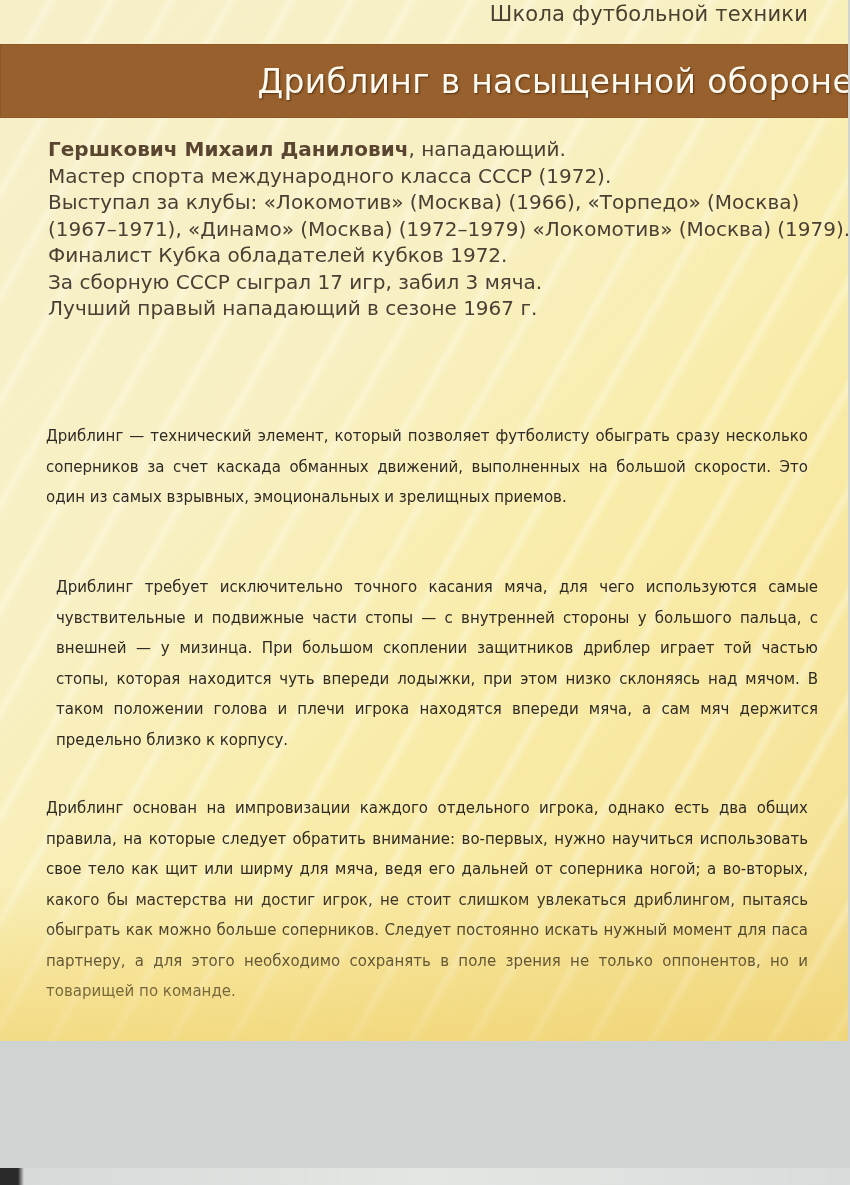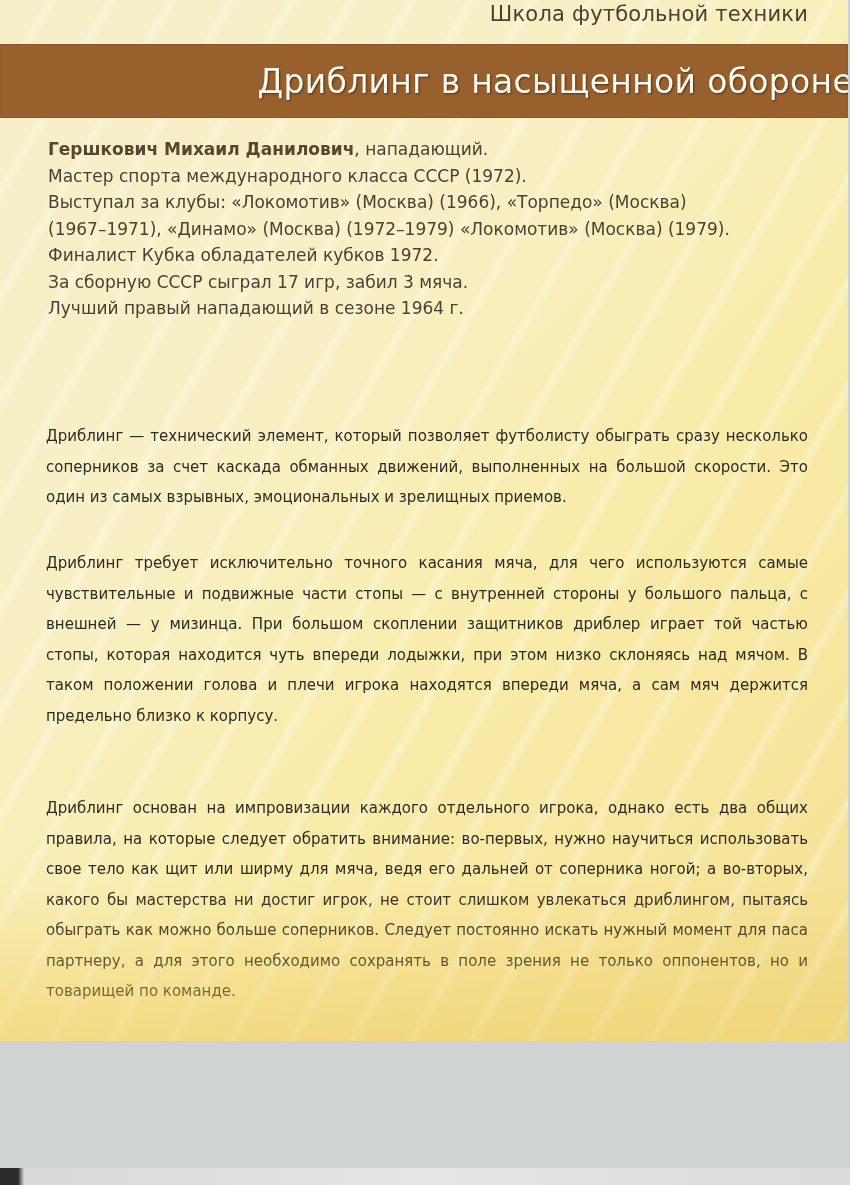--- a/index.html
+++ b/index.html
@@ -31,31 +31,31 @@
     display: flex; align-items: center; justify-content: flex-end;
   }
   .title-band h1 {
     margin: 0; font-weight: normal; color: #fffaf0;
     font-size: 33px; letter-spacing: 0.3px;
     text-shadow: 1px 1px 2px rgba(40,20,0,0.6);
     transform: translateX(5px);
   }
   .bio {
     position: absolute; left: 48px; top: 136px; width: 770px;
-    font-size: 17px; line-height: 26.5px; color: #4a3f33;
+    font-size: 20px; line-height: 26.5px; color: #4a3f33;
   }
   .bio .line { display: block; white-space: nowrap; }
   .bio .name { font-weight: bold; color: #5a4630; }
   .body-text {
     position: absolute; left: 46px; width: 762px;
     font-size: 15px; line-height: 30.5px; color: #2e2a24;
     text-align: justify;
   }
   .p1 { top: 421px; }
-  .p2 { top: 548px; }
+  .p2 { top: 572px; margin-left: 10px; }
   .p3 { top: 793px; }
   .body-text p { margin: 0; }
   .stars { position: absolute; left: 0; top: 1040px; width: 850px; height: 128px; }
   .bottom-strip {
     position: absolute; left: 0; top: 1168px; width: 850px; height: 17px;
     background: linear-gradient(90deg, #2a2a2a 0px, #2a2a2a 18px, #d7dad8 24px, #e4e6e4 50%, #d9dcda 100%);
   }
 </style>
 </head>
 <body>
@@ -68,21 +68,21 @@
     <h1>Дриблинг в насыщенной обороне</h1>
   </div>
 
   <div class="bio">
     <span class="line"><span class="name">Гершкович Михаил Данилович</span><span>, нападающий.</span></span>
     <span class="line">Мастер спорта международного класса СССР (1972).</span>
     <span class="line">Выступал за клубы: «Локомотив» (Москва) (1966), «Торпедо» (Москва)</span>
     <span class="line">(1967–1971), «Динамо» (Москва) (1972–1979) «Локомотив» (Москва) (1979).</span>
     <span class="line">Финалист Кубка обладателей кубков 1972.</span>
     <span class="line">За сборную СССР сыграл 17 игр, забил 3 мяча.</span>
-    <span class="line">Лучший правый нападающий в сезоне 1964 г.</span>
+    <span class="line">Лучший правый нападающий в сезоне 1967 г.</span>
   </div>
 
   <div class="body-text p1">
     <p>Дриблинг — технический элемент, который позволяет футболисту обыграть сразу несколько соперников за счет каскада обманных движений, выполненных на большой скорости. Это один из самых взрывных, эмоциональных и зрелищных приемов.</p>
   </div>
   <div class="body-text p2">
     <p>Дриблинг требует исключительно точного касания мяча, для чего используются самые чувствительные и подвижные части стопы — с внутренней стороны у большого пальца, с внешней — у мизинца. При большом скоплении защитников дриблер играет той частью стопы, которая находится чуть впереди лодыжки, при этом низко склоняясь над мячом. В таком положении голова и плечи игрока находятся впереди мяча, а сам мяч держится предельно близко к корпусу.</p>
   </div>
   <div class="body-text p3">
     <p>Дриблинг основан на импровизации каждого отдельного игрока, однако есть два общих правила, на которые следует обратить внимание: во-первых, нужно научиться использовать свое тело как щит или ширму для мяча, ведя его дальней от соперника ногой; а во-вторых, какого бы мастерства ни достиг игрок, не стоит слишком увлекаться дриблингом, пытаясь обыграть как можно больше соперников. Следует постоянно искать нужный момент для паса партнеру, а для этого необходимо сохранять в поле зрения не только оппонентов, но и товарищей по команде.</p>

